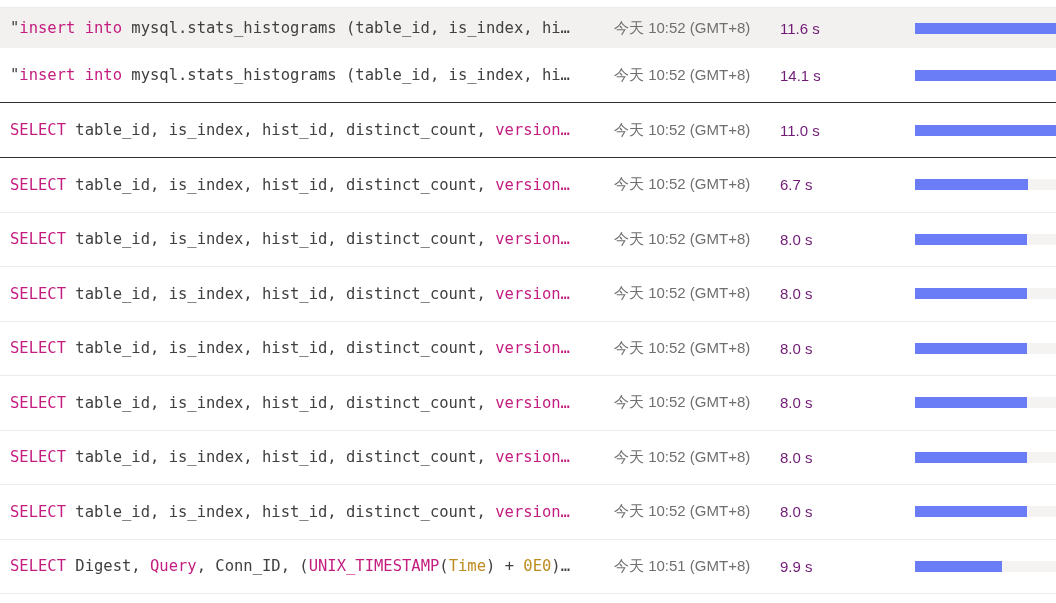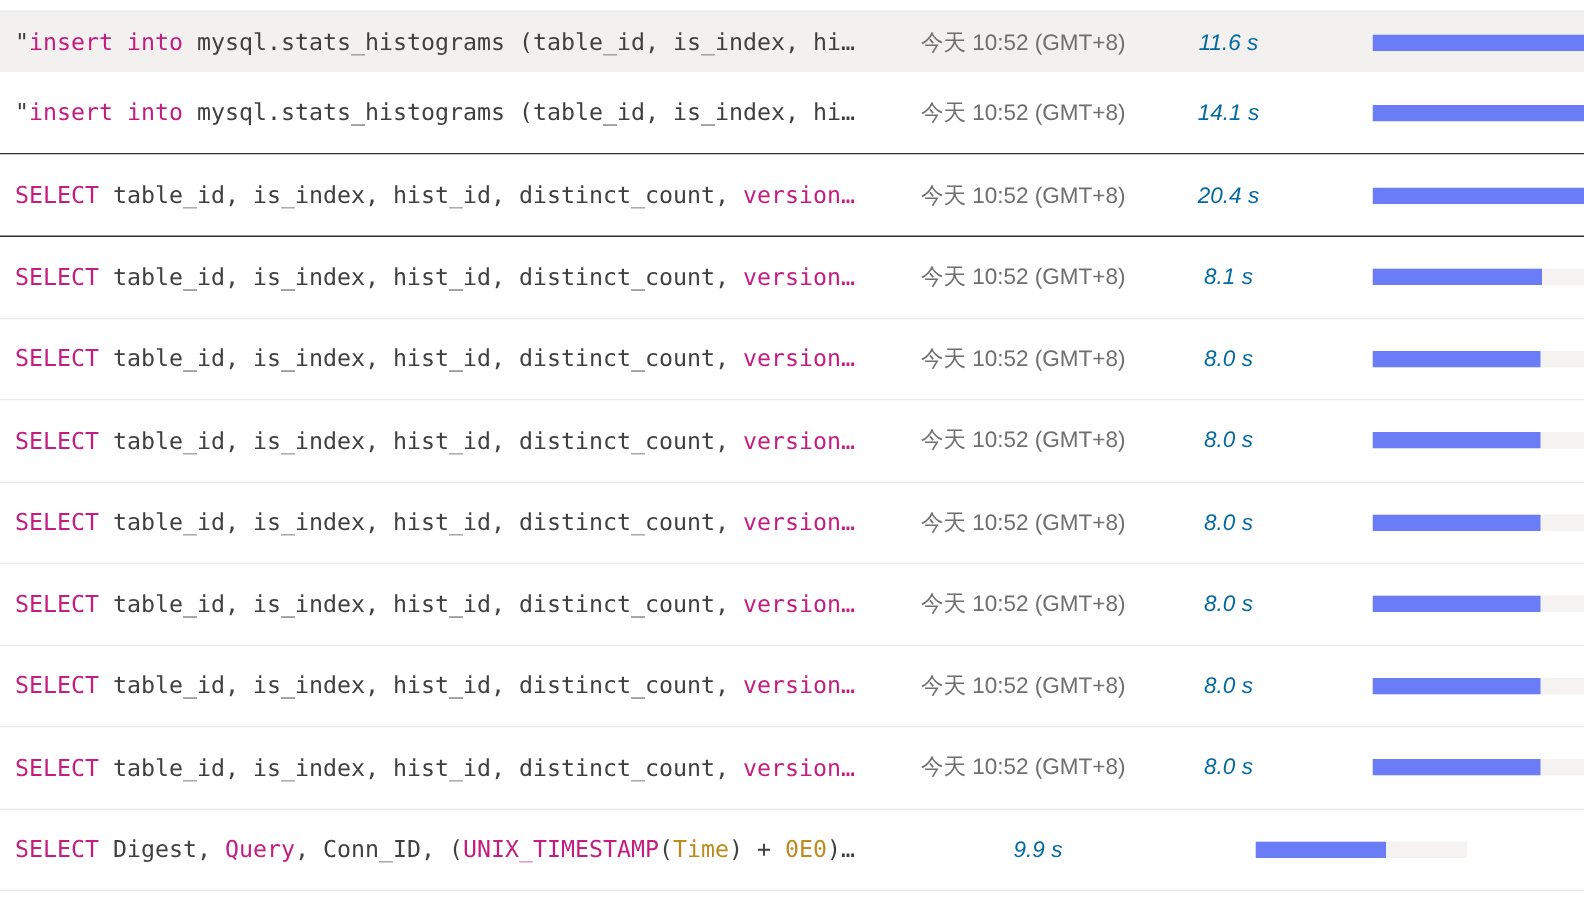--- a/index.html
+++ b/index.html
@@ -34,25 +34,24 @@
     white-space: pre;
     overflow: hidden;
   }
   .cell-time {
     padding-left: 10px;
     font-size: 15px;
     color: #6f6f6f;
     white-space: nowrap;
   }
   .cell-dur {
-    text-align: center;
+    text-align: left;
     font-size: 15px;
-    color: #0369a1;
+    color: #701a75;
     white-space: nowrap;
-    font-style: italic;
   }
   .cell-bar { padding-left: 57px; }
   .bar-track {
     width: 141px; height: 11px;
     overflow: hidden;
     position: relative;
   }
   .bar-fill { height: 11px; }
 </style>
 </head>
@@ -79,32 +78,32 @@
     <div class="cell-bar">
       <div class="bar-track" style="background: rgb(244, 243, 241);">
         <div class="bar-fill" style="background: rgb(107, 124, 247); width: 161px;"></div>
       </div>
     </div>
   </div>
 
   <div class="row h-dark div-dark">
     <div class="cell-sql"><span style="color: rgb(196, 29, 127);">SELECT</span><span style="color: rgb(64, 64, 64);"> table_id, is_index, hist_id, distinct_count, </span><span style="color: rgb(196, 29, 127);">version…</span></div>
     <div class="cell-time">今天 10:52 (GMT+8)</div>
-    <div class="cell-dur">20.4 s</div>
+    <div class="cell-dur">11.0 s</div>
     <div class="cell-bar">
       <div class="bar-track" style="background: rgb(244, 243, 241);">
         <div class="bar-fill" style="background: rgb(107, 124, 247); width: 154px;"></div>
       </div>
     </div>
   </div>
 
   <div class="row h-normal div-light">
     <div class="cell-sql"><span style="color: rgb(196, 29, 127);">SELECT</span><span style="color: rgb(64, 64, 64);"> table_id, is_index, hist_id, distinct_count, </span><span style="color: rgb(196, 29, 127);">version…</span></div>
     <div class="cell-time">今天 10:52 (GMT+8)</div>
-    <div class="cell-dur">8.1 s</div>
+    <div class="cell-dur">6.7 s</div>
     <div class="cell-bar">
       <div class="bar-track" style="background: rgb(244, 243, 241);">
         <div class="bar-fill" style="background: rgb(107, 124, 247); width: 113.4px;"></div>
       </div>
     </div>
   </div>
 
   <div class="row h-normal div-light">
     <div class="cell-sql"><span style="color: rgb(196, 29, 127);">SELECT</span><span style="color: rgb(64, 64, 64);"> table_id, is_index, hist_id, distinct_count, </span><span style="color: rgb(196, 29, 127);">version…</span></div>
     <div class="cell-time">今天 10:52 (GMT+8)</div>
@@ -166,20 +165,21 @@
     <div class="cell-dur">8.0 s</div>
     <div class="cell-bar">
       <div class="bar-track" style="background: rgb(244, 243, 241);">
         <div class="bar-fill" style="background: rgb(107, 124, 247); width: 112px;"></div>
       </div>
     </div>
   </div>
 
   <div class="row h-normal div-light">
     <div class="cell-sql"><span style="color: rgb(196, 29, 127);">SELECT</span><span style="color: rgb(64, 64, 64);"> Digest, </span><span style="color: rgb(196, 29, 127);">Query</span><span style="color: rgb(64, 64, 64);">, Conn_ID, (</span><span style="color: rgb(196, 29, 127);">UNIX_TIMESTAMP</span><span style="color: rgb(64, 64, 64);">(</span><span style="color: rgb(189, 139, 31);">Time</span><span style="color: rgb(64, 64, 64);">) + </span><span style="color: rgb(189, 139, 31);">0E0</span><span style="color: rgb(64, 64, 64);">)…</span></div>
+    <div class="cell-time">今天 10:51 (GMT+8)</div>
     <div class="cell-dur">9.9 s</div>
     <div class="cell-bar">
       <div class="bar-track" style="background: rgb(244, 243, 241);">
         <div class="bar-fill" style="background: rgb(107, 124, 247); width: 86.8px;"></div>
       </div>
     </div>
   </div>
 </div>
 </div>
 

